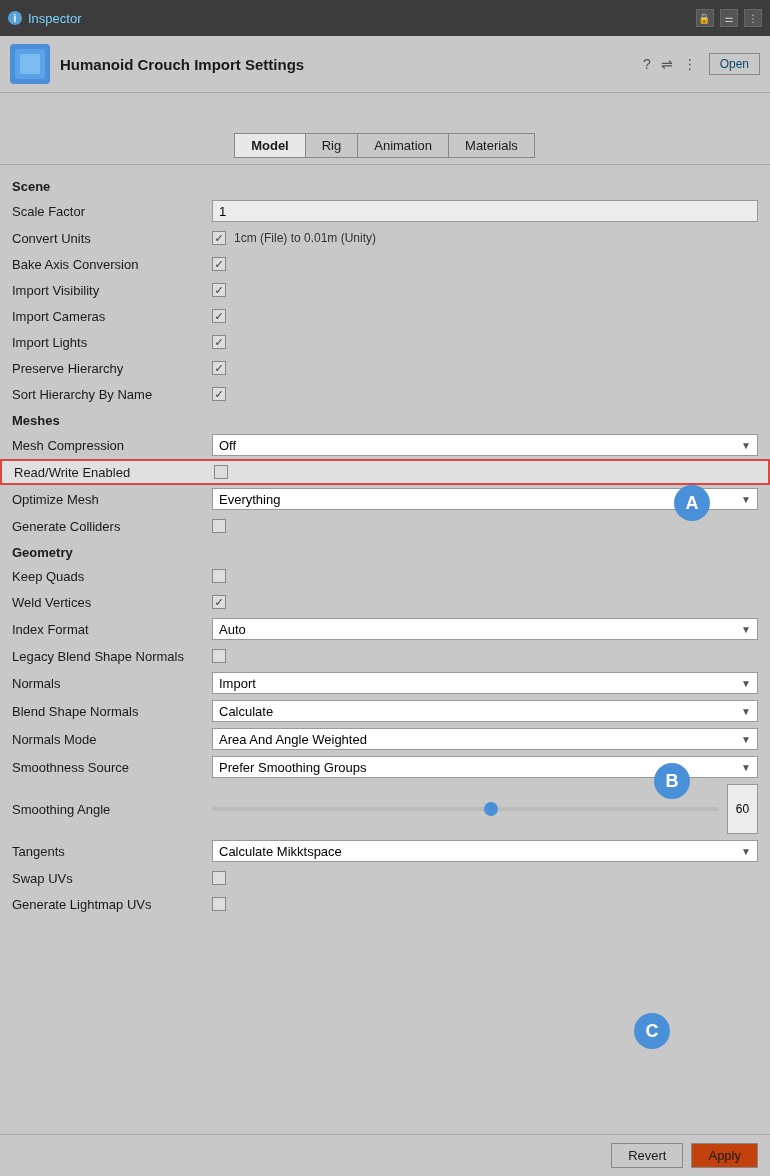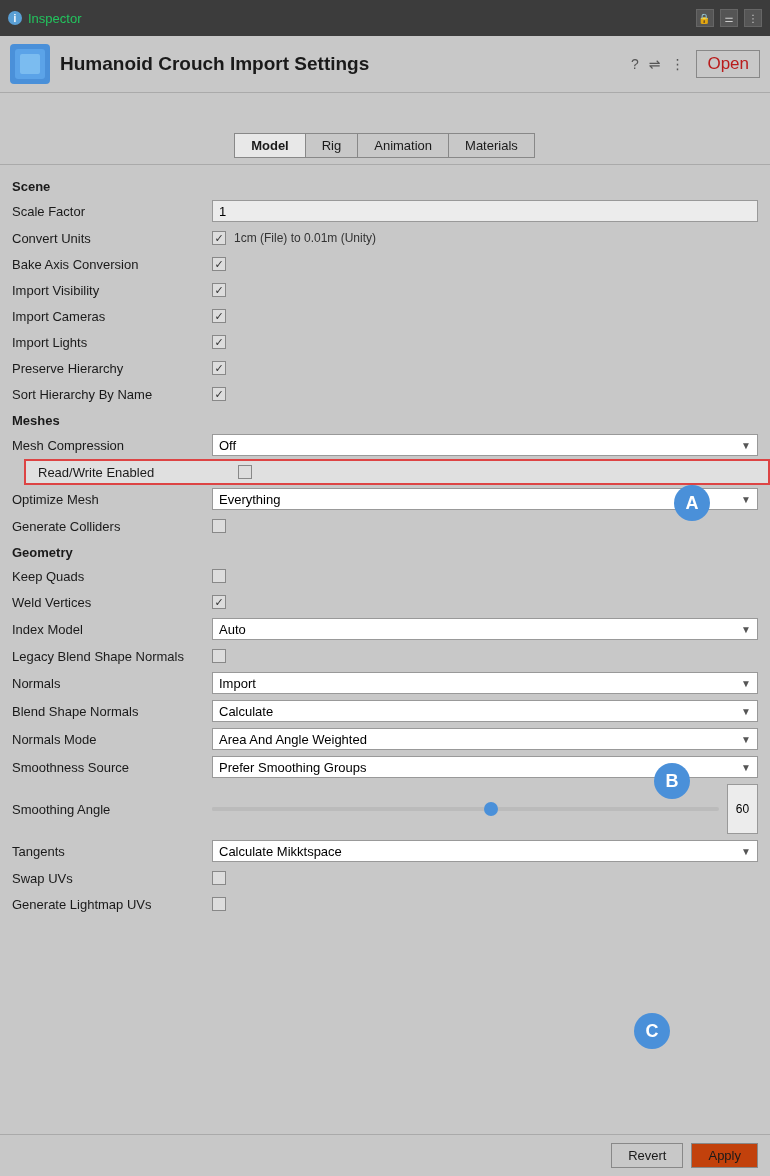--- a/index.html
+++ b/index.html
@@ -32,21 +32,21 @@
       border-radius: 50%;
       background: #5a9fd4;
       display: flex;
       align-items: center;
       justify-content: center;
       font-size: 10px;
       color: white;
       font-weight: bold;
     }
     .title-bar-text {
-      color: #22c55e;
+      color: #7dd3fc;
       font-size: 13px;
     }
     .title-bar-controls {
       margin-left: auto;
       display: flex;
       gap: 6px;
     }
     .title-bar-btn {
       width: 18px;
       height: 18px;
@@ -87,21 +87,21 @@
       content: '';
       position: absolute;
       width: 20px;
       height: 20px;
       background: #7bbcf0;
       border-radius: 2px;
       top: 5px;
       left: 5px;
     }
     .header-title {
-      font-size: 19px;
+      font-size: 15px;
       font-weight: bold;
       color: #1a1a1a;
       flex: 1;
     }
     .header-actions {
       display: flex;
       gap: 6px;
       align-items: center;
     }
     .header-icon-btn {
@@ -109,23 +109,23 @@
       border: none;
       cursor: pointer;
       color: #555;
       font-size: 14px;
       padding: 2px;
     }
     .open-button {
       background: #c8c8c8;
       border: 1px solid #888;
       padding: 3px 10px;
-      font-size: 17px;
-      cursor: pointer;
-      color: #b91c1c;
+      font-size: 12px;
+      cursor: pointer;
+      color: #0c4a6e;
     }
     .tabs-bar {
       background: #c8c8c8;
       padding: 6px 10px;
       display: flex;
       gap: 0;
       border-bottom: 1px solid #aaa;
       justify-content: center;
     }
     .tab {
@@ -157,21 +157,20 @@
     .field-row {
       display: flex;
       align-items: center;
       padding: 3px 12px;
       min-height: 26px;
       background: #c8c8c8;
     }
     .field-row.highlighted {
       background: #e0e0e0;
       border: 2px solid #d44;
-      margin-left: 24px;
     }
     .field-label {
       width: 200px;
       color: #1a1a1a;
       font-size: 13px;
       flex-shrink: 0;
     }
     .field-value {
       flex: 1;
       display: flex;
@@ -459,21 +458,21 @@
     </div>
 
     <div class="field-row">
       <span class="field-label">Weld Vertices</span>
       <div class="field-value">
         <div class="checkbox checked"></div>
       </div>
     </div>
 
     <div class="field-row">
-      <span class="field-label">Index Model</span>
+      <span class="field-label">Index Format</span>
       <div class="field-value">
         <div class="dropdown">
           <span>Auto</span>
           <span class="dropdown-arrow">▼</span>
         </div>
       </div>
     </div>
 
     <div class="field-row">
       <span class="field-label">Legacy Blend Shape Normals</span>

